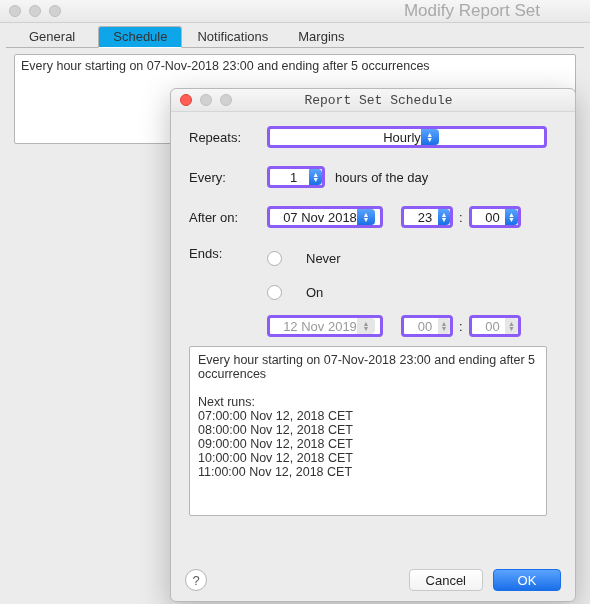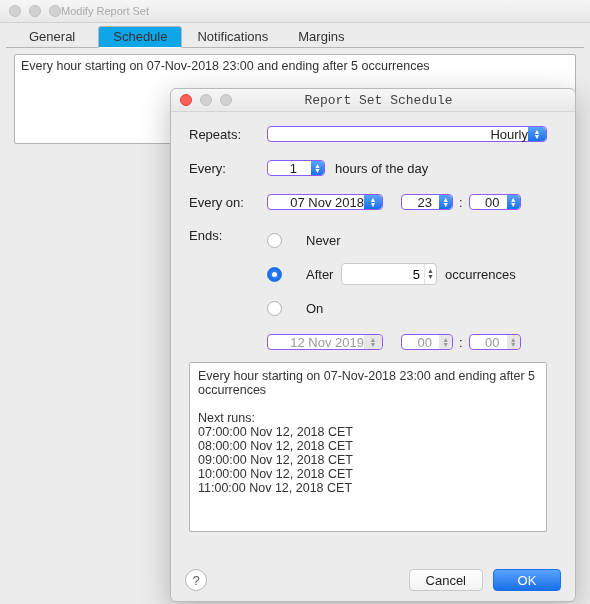--- a/index.html
+++ b/index.html
@@ -1,37 +1,37 @@
 <!DOCTYPE html>
 <html><head>
 <meta charset="utf-8">
 <style>
   html,body{margin:0;padding:0;font-family:"Helvetica Neue",Helvetica,Arial,sans-serif;font-size:13px;color:#222;background:#ececec;}
   .window-outer{width:590px;height:604px;position:relative;background:#ececec;}
   
   .titlebar{height:22px;background:linear-gradient(#f6f6f6,#e8e8e8);border-bottom:1px solid #d0d0d0;display:flex;align-items:center;}
   .traffic-lights{display:flex;gap:8px;margin-left:9px;}
   .dot{width:12px;height:12px;border-radius:50%;background:#d1d1d1;border:1px solid #c0c0c0;box-sizing:border-box;}
-  .titlebar .title{flex:1;text-align:left;color:#a9a9a9;font-size:11px;margin-right:50px;}
+  .titlebar .title{flex:1;text-align:right;color:#a9a9a9;font-size:17px;margin-right:50px;}
   
   .tabs{display:flex;align-items:flex-start;height:22px;padding:2px 14px 0 14px;}
   .tab{padding:2px 14px 3px 14px;font-size:13px;color:#333;border:1px solid transparent;border-bottom:none;position:relative;top:1px;cursor:default;}
   .tab.active{background:#0ea5e9;border:1px solid #b5b5b5;border-bottom:1px solid #fff;border-radius:3px 3px 0 0;margin-left:8px;}
   .tabrow-border{border-bottom:1px solid #b5b5b5;margin:0 6px;}
   
   .summary-box{margin:6px 14px 0 14px;background:#fff;border:1px solid #b5b5b5;border-radius:2px;height:80px;padding:4px 6px;font-size:12.5px;color:#333;}
   
   .dialog{position:absolute;left:170px;top:88px;width:404px;height:512px;background:#ececec;border:1px solid #b9b9b9;border-radius:6px;box-shadow:0 8px 30px rgba(0,0,0,0.25);}
   .dialog .dlg-titlebar{height:22px;background:linear-gradient(#f7f7f7,#e8e8e8);border-bottom:1px solid #d5d5d5;border-radius:6px 6px 0 0;display:flex;align-items:center;font-family:Liberation Mono, monospace;}
   .dlg-titlebar .traffic-lights .dot.red{background:#ff5f57;border-color:#e24238;}
   .dlg-titlebar .title{flex:1;text-align:center;font-size:13px;color:#444;margin-right:50px;}
   .dlg-body{padding:14px 28px 10px 18px;}
   .form-row{display:flex;align-items:center;margin-bottom:18px;}
   .form-row .label{width:78px;color:#222;}
-  .sel{display:inline-flex;align-items:center;justify-content:flex-end;background:#fff;border:1px solid #8b5cf6;border-radius:4px;height:16px;font-size:13px;padding:0 0 0 8px;box-sizing:border-box;}
+  .sel{display:inline-flex;align-items:center;justify-content:center;background:#fff;border:3px solid #8b5cf6;border-radius:4px;height:22px;font-size:13px;padding:0 0 0 8px;box-sizing:border-box;}
   .sel .cap{display:flex;flex-direction:column;align-items:center;justify-content:center;width:18px;height:100%;background:linear-gradient(#5aa3ff,#1a6fe8);border-radius:0 4px 4px 0;color:#fff;font-size:7px;line-height:5px;}
   .sel.disabled{color:#9a9a9a;}
   .sel.disabled .cap{background:#e6e6e6;color:#9a9a9a;}
   .numinput{display:inline-flex;align-items:center;background:#fff;border:1px solid #c9c9c9;border-radius:4px;height:22px;box-sizing:border-box;}
   .numinput input{border:none;outline:none;text-align:right;font-size:13px;width:100%;padding:0 4px 0 4px;background:transparent;font-family:inherit;}
   .numinput .step{display:flex;flex-direction:column;width:14px;height:100%;justify-content:center;align-items:center;border-left:1px solid #e3e3e3;font-size:7px;line-height:6px;color:#555;}
   .sel.blue-cap .cap{background:linear-gradient(#5aa3ff,#1a6fe8);}
   .radio{display:inline-flex;align-items:center;gap:24px;}
   .radio .r{width:15px;height:15px;border-radius:50%;border:1px solid #b0b0b0;background:#fff;display:flex;align-items:center;justify-content:center;box-sizing:border-box;}
   .radio .r.checked{border-color:#1a6fe8;background:radial-gradient(#4f98ff 0%,#1a6fe8 60%);}
@@ -97,21 +97,21 @@
       <div class="form-row">
         <div class="label">Every:</div>
         <div class="sel blue-cap" style="width:58px;">
           <span style="width:100%;text-align:center;">1</span>
           <span class="cap">▲<br>▼</span>
         </div>
         <span class="txt" style="margin-left:10px;">hours of the day</span>
       </div>
 
       <div class="form-row">
-        <div class="label">Every on:</div>
+        <div class="label">After on:</div>
         <div class="sel blue-cap" style="width:116px;">
           <span>07 Nov 2018</span>
           <span class="cap">▲<br>▼</span>
         </div>
         <div style="width:18px;"></div>
         <div class="sel blue-cap" style="width:52px;">
           <span style="width:100%;text-align:center;">23</span>
           <span class="cap">▲<br>▼</span>
         </div>
         <span class="colon">:</span>
@@ -125,31 +125,20 @@
         <div class="label">Ends:</div>
         <div class="ends-opts">
 
           <div class="opt">
             <div class="radio">
               <span class="r"></span>
               <span class="txt">Never</span>
             </div>
           </div>
 
-          <div class="opt">
-            <div class="radio" style="width:74px;">
-              <span class="r checked"></span>
-              <span class="txt">After</span>
-            </div>
-            <div class="numinput" style="width:96px;">
-              <input value="5" style="">
-              <span class="step">▲<br>▼</span>
-            </div>
-            <span class="txt" style="margin-left:8px;">occurrences</span>
-          </div>
 
           <div class="opt">
             <div class="radio">
               <span class="r"></span>
               <span class="txt">On</span>
             </div>
           </div>
 
           <div class="opt" style="margin-bottom:4px;">
             <div class="sel disabled" style="width:116px;">

